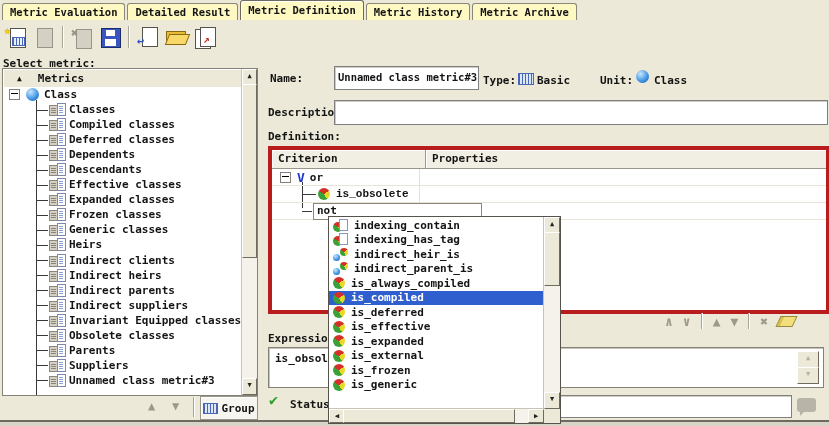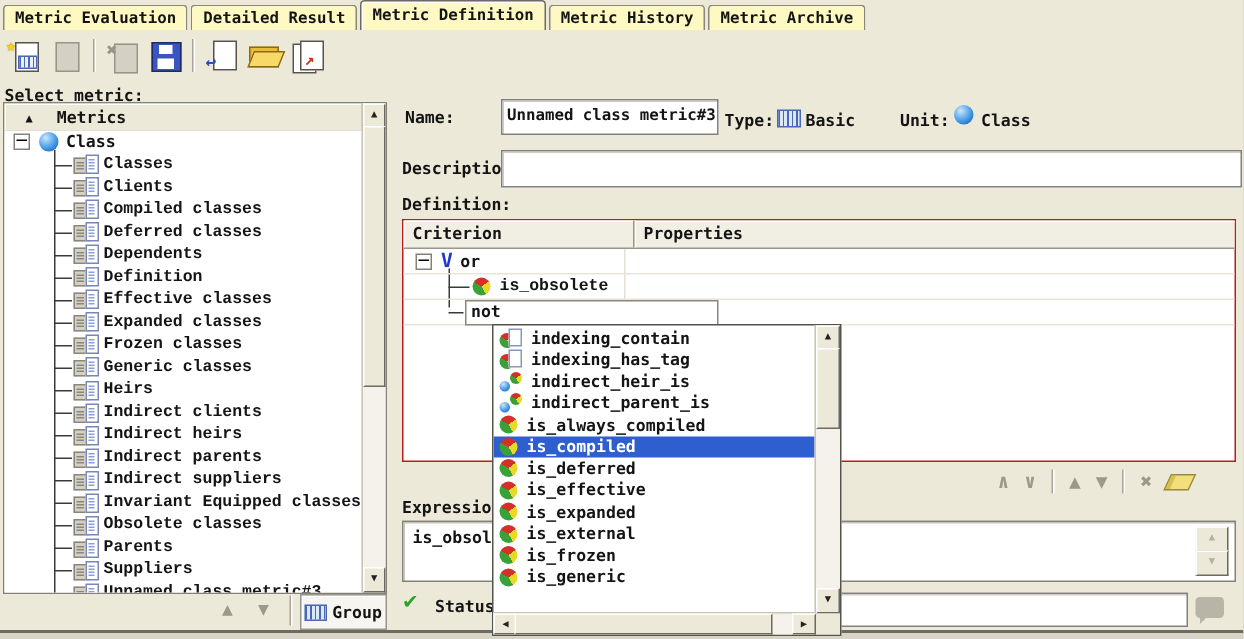--- a/index.html
+++ b/index.html
@@ -34,21 +34,21 @@
   #tree-header{position:absolute;left:0;top:0;right:15px;height:18px;background:#ece9d8;border-bottom:1px solid #9a968a;
                border-right:1px solid #9a968a;box-shadow:inset 1px 1px 0 #fff;display:flex;align-items:center;}
   #tree-header .sort{font-size:8px;margin:0 16px 0 14px;}
   #tree-scroll{position:absolute;right:0;top:0;bottom:0;width:15px;background:#f4f2ea;border-left:1px solid #c8c4b4;}
   .sbtn{position:absolute;left:0;right:0;height:15px;background:#ece9d8;border:1px solid;border-color:#fff #6e6a60 #6e6a60 #fff;
         font-size:7px;line-height:13px;text-align:center;color:#222;}
   #tree-thumb{position:absolute;left:0;right:0;top:15px;height:172px;background:#ece9d8;border:1px solid;border-color:#fff #6e6a60 #6e6a60 #fff;}
   #tree-rows{position:absolute;left:0;top:18px;right:15px;bottom:0;overflow:hidden;background:#fff;}
   .trow{height:15.05px;display:flex;align-items:center;position:relative;white-space:nowrap;}
   .trow.root{padding-left:6px;}
-  .trow.child{padding-left:46px;font-family:Liberation Mono, monospace;}
+  .trow.child{padding-left:46px;}
   .trow.child::before{content:'';position:absolute;left:33px;top:50%;width:12px;border-top:1px solid #3a3a3a;}
   #tree-trunk{position:absolute;left:33px;top:13px;height:300px;border-left:1px solid #3a3a3a;}
   .expbox{width:9px;height:9px;background:#fff;border:1px solid #848278;position:relative;margin-right:6px;flex:none;}
   .expbox::after{content:'';position:absolute;left:1px;right:1px;top:3px;height:1px;background:#000;}
   .sphere{width:13px;height:13px;border-radius:50%;flex:none;
           background:radial-gradient(circle at 35% 30%,#cde6fa,#5aa8ec 45%,#1a6ac6 85%);margin-right:5px;}
   .mdoc{width:17px;height:13px;position:relative;margin-right:3px;flex:none;}
   .mdoc .m1{position:absolute;left:0;top:2px;width:9px;height:9px;background:#d4d0c4;border:1px solid #8a867c;}
   .mdoc .m1::after{content:'';position:absolute;left:1px;top:2px;width:5px;height:1px;background:#8a867c;box-shadow:0 2px 0 #8a867c,0 4px 0 #8a867c;}
   .mdoc .m2{position:absolute;left:8px;top:0;width:7px;height:11px;background:#fff;border:1px solid #7a86b4;}
@@ -64,21 +64,21 @@
   
   .flabel{position:absolute;white-space:nowrap;}
   .input{position:absolute;background:#fff;border:1px solid #808080;box-shadow:inset 1px 1px 0 #d0cdc0;overflow:hidden;}
   .input .val{position:absolute;left:3px;top:4px;white-space:nowrap;}
   #name-input{left:334px;top:66px;width:143px;height:22px;font-size:10.5px;}
   #desc-input{left:334px;top:100px;width:492px;height:23px;}
   #type-icon{position:absolute;left:518px;top:73px;width:14px;height:10px;background:#dce8f8;border:1px solid #4a66b8;
              background-image:repeating-linear-gradient(90deg,#4a66b8 0 1px,transparent 1px 3px);}
   #unit-icon{position:absolute;left:636px;top:70px;}
   
-  #def-table{position:absolute;left:268px;top:146px;width:554px;height:160px;background:#fff;border:1px solid #b91c1c;}
+  #def-table{position:absolute;left:268px;top:146px;width:554px;height:160px;background:#fff;border:4px solid #b91c1c;}
   #def-head{height:18px;display:flex;background:#f1efe4;border-bottom:1px solid #9a968a;box-shadow:inset 1px 1px 0 #fff;}
   .hcell{line-height:18px;padding-left:6px;}
   .hcell.c1{width:147px;border-right:1px solid #9a968a;box-shadow:1px 0 0 #fff;}
   #col-sep{position:absolute;left:147px;top:19px;bottom:1px;width:1px;background:#e4e1d4;}
   .drow{height:16px;position:relative;display:flex;align-items:center;border-bottom:1px solid #e8e5d8;}
   #row-or .expbox{margin-left:8px;}
   .oricon{color:#2038c8;font-size:13px;margin-right:5px;}
   .ic-pie{width:12px;height:12px;border-radius:50%;flex:none;
           background:conic-gradient(from 150deg,#3aa038 0 150deg,#d43028 150deg 265deg,#e8d828 265deg 360deg);}
   #row-obsolete{padding-left:46px;font-family:Liberation Mono, monospace;}
@@ -194,27 +194,20 @@
             <span class="m1"></span>
             <span class="m2"></span>
           </span>
           <span>Classes</span>
         </div>
         <div class="trow child">
           <span class="mdoc">
             <span class="m1"></span>
             <span class="m2"></span>
           </span>
-          <span>Clients</span>
-        </div>
-        <div class="trow child">
-          <span class="mdoc">
-            <span class="m1"></span>
-            <span class="m2"></span>
-          </span>
           <span>Compiled classes</span>
         </div>
         <div class="trow child">
           <span class="mdoc">
             <span class="m1"></span>
             <span class="m2"></span>
           </span>
           <span>Deferred classes</span>
         </div>
         <div class="trow child">
@@ -222,21 +215,21 @@
             <span class="m1"></span>
             <span class="m2"></span>
           </span>
           <span>Dependents</span>
         </div>
         <div class="trow child">
           <span class="mdoc">
             <span class="m1"></span>
             <span class="m2"></span>
           </span>
-          <span>Definition</span>
+          <span>Descendants</span>
         </div>
         <div class="trow child">
           <span class="mdoc">
             <span class="m1"></span>
             <span class="m2"></span>
           </span>
           <span>Effective classes</span>
         </div>
         <div class="trow child">
           <span class="mdoc">

